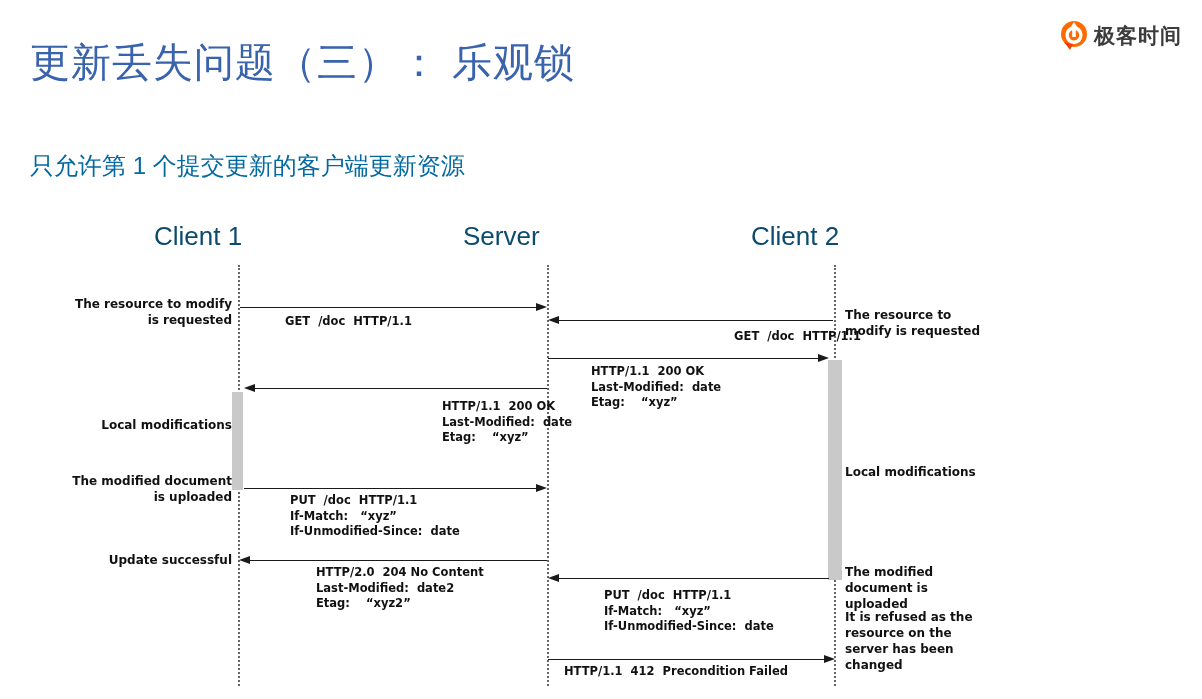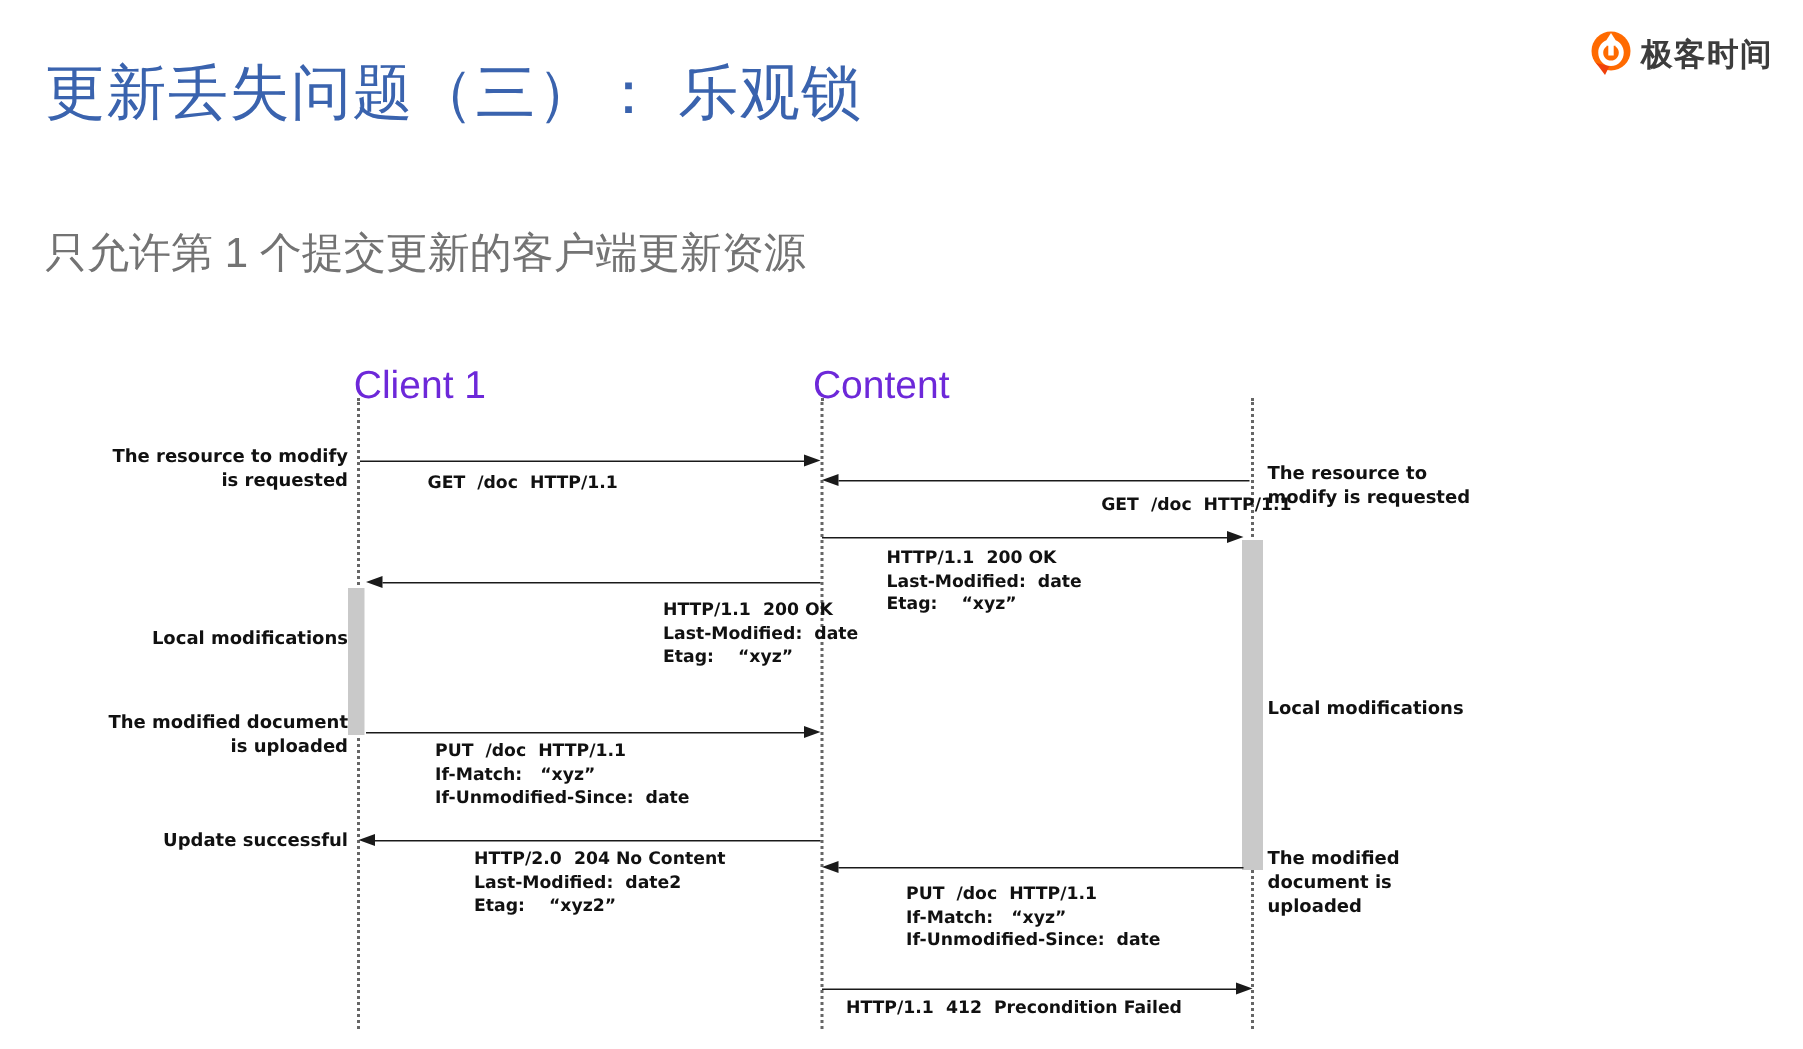--- a/index.html
+++ b/index.html
@@ -1,31 +1,31 @@
 <!DOCTYPE html>
 <html><head>
 <meta charset="utf-8">
 <style>
   html,body{margin:0;padding:0;background:#ffffff;}
   .page{position:relative;width:1202px;height:699px;background:#fff;overflow:hidden;
         font-family:"Liberation Sans",sans-serif;color:#1a1a1a;}
 
   .title{position:absolute;left:30px;top:38px;font-size:40px;line-height:48px;
          color:#3A63AE;font-weight:400;letter-spacing:1px;}
-  .subtitle{position:absolute;left:30px;top:150px;font-size:28px;font-weight:400;color:#737373;}
+  .subtitle{position:absolute;left:30px;top:150px;font-size:24px;font-weight:400;color:#0369a1;}
 
   .logo{position:absolute;right:20px;top:20px;display:flex;align-items:center;gap:6px;}
   .logo .brand-text{font-size:21px;font-weight:700;color:#3c3c3c;letter-spacing:1px;}
 
   
   .lifeline{position:absolute;width:0;border-left:2px dotted #666;top:265px;height:421px;}
   .ll-c1{left:238px;} .ll-s{left:547px;} .ll-c2{left:834px;}
 
-  .head-label{position:absolute;top:221px;width:170px;text-align:right;
-              font-size:26px;color:#6d28d9;margin-top:20px;}
+  .head-label{position:absolute;top:221px;width:170px;text-align:left;
+              font-size:26px;color:#0c4a6e;}
   .hl-c1{left:154px;} .hl-s{left:463px;} .hl-c2{left:751px;}
 
   .activation{position:absolute;background:#c9c9c9;}
   .act-c1{left:232px;top:392px;width:11px;height:98px;}
   .act-c2{left:828px;top:360px;width:14px;height:220px;}
 
   .arrow{position:absolute;height:0;border-top:1.5px solid #1a1a1a;}
   .arrow .head{position:absolute;width:0;height:0;top:-5.5px;
                border-top:4.5px solid transparent;border-bottom:4.5px solid transparent;}
   .arrow .head.r{right:-11px;border-left:11px solid #1a1a1a;}
@@ -72,21 +72,22 @@
       <path d="M14 24 C9 24 5.5 20 5.5 15 C5.5 11 8 8 11 6.8 L11 11 C9.5 12 8.8 13.5 8.8 15 C8.8 18 11 20.4 14 20.4 C17 20.4 19.2 18 19.2 15 C19.2 13.5 18.5 12 17 11 L17 6.8 C20 8 22.5 11 22.5 15 C22.5 20 19 24 14 24 Z" fill="#ffffff"></path>
       <path d="M14 2 L19.5 10.5 L8.5 10.5 Z" fill="#ffffff"></path>
       <rect x="12.2" y="8" width="3.6" height="9" fill="#ffffff"></rect>
     </svg>
     <span class="brand-text">极客时间</span>
   </div>
 
   <div class="subtitle">只允许第 1 个提交更新的客户端更新资源</div>
 
   <div class="head-label hl-c1">Client 1</div>
-  <div class="head-label hl-s">Content</div>
+  <div class="head-label hl-s">Server</div>
+  <div class="head-label hl-c2">Client 2</div>
 
   <div class="lifeline ll-c1"></div>
   <div class="lifeline ll-s"></div>
   <div class="lifeline ll-c2"></div>
 
   <div class="activation act-c1"></div>
   <div class="activation act-c2"></div>
 
   <div class="arrow a1">
       <i class="head r"></i>
@@ -149,14 +150,15 @@
   </div>
 
   <div class="note left nl1">The resource to modify is requested</div>
   <div class="note left nl2">Local modifications</div>
   <div class="note left nl3">The modified document is uploaded</div>
   <div class="note left nl4">Update successful</div>
 
   <div class="note right nr1">The resource to modify is requested</div>
   <div class="note right nr2">Local modifications</div>
   <div class="note right nr3">The modified document is uploaded</div>
+  <div class="note right nr4">It is refused as the resource on the server has been changed</div>
 
 </div>
 
 </body></html>

